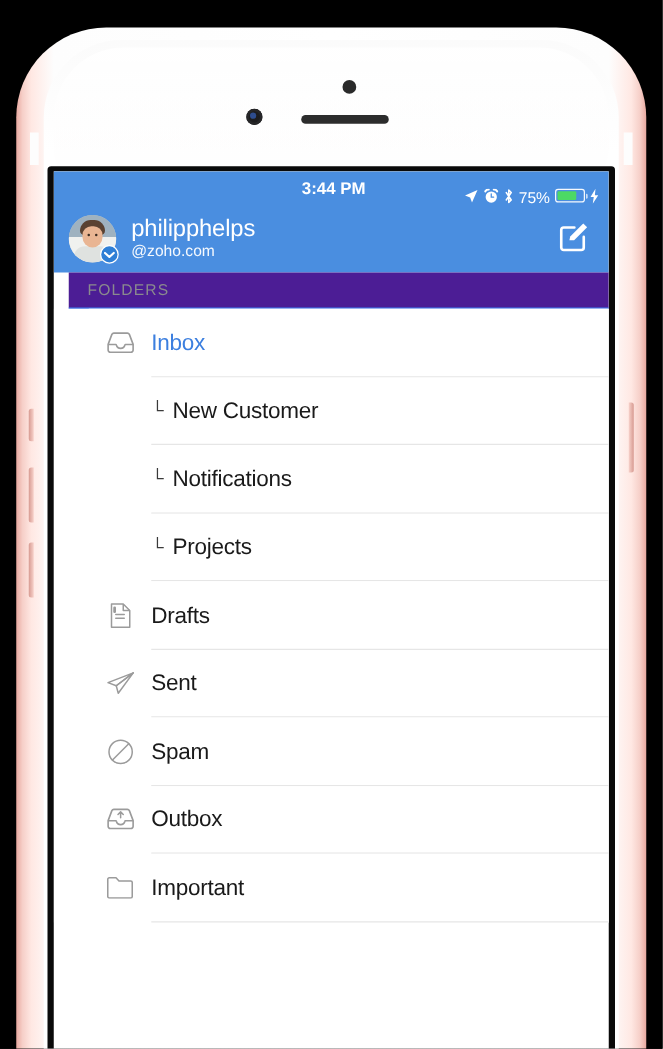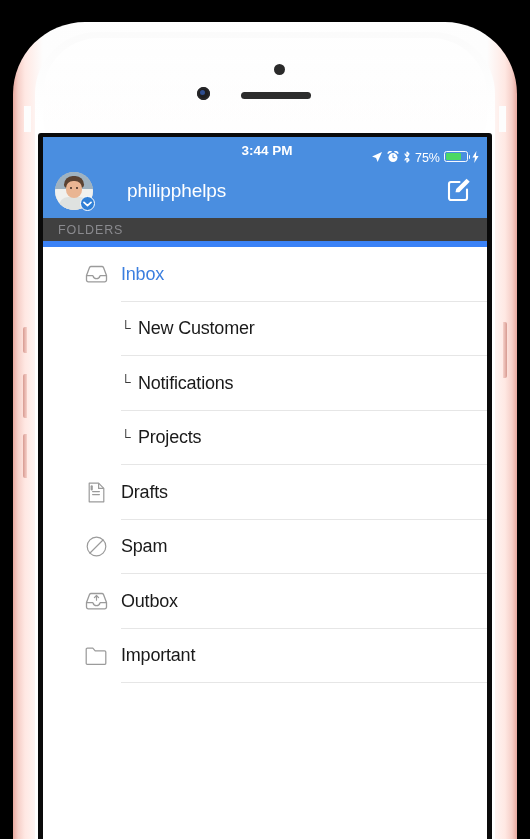--- a/index.html
+++ b/index.html
@@ -206,21 +206,20 @@
   }
 
   
   .app-header {
     background: #4a8ee0;
     height: 54px;
     display: flex;
     align-items: center;
     padding: 0 10px 0 12px;
     box-sizing: border-box;
-    gap: 22px;
   }
   .avatar-wrap { position: relative; width: 38px; height: 38px; flex: 0 0 auto; }
   .avatar {
     width: 38px; height: 38px;
     border-radius: 50%;
     overflow: hidden;
     background: #b9c6cf;
     position: relative;
   }
   .avatar .face-bg {
@@ -294,27 +293,28 @@
     width: 34px; height: 34px;
     flex: 0 0 auto;
     display: flex;
     align-items: center;
     justify-content: center;
     cursor: pointer;
   }
 
   
   .section-header {
-    background: #404040;
-    border-bottom: 6px solid #3b82f6;
+    background: #4c1d95;
+    border-bottom: 1px solid #3b82f6;
     height: 29px;
     display: flex;
     align-items: center;
     padding-left: 15px;
     box-sizing: border-box;
+    margin-left: 12px;
   }
   .section-header span {
     font-size: 12.5px;
     color: #8a8a8e;
     letter-spacing: 0.9px;
   }
 
   .folder-list { background: #ffffff; }
   .folder-row {
     height: 54.5px;
@@ -432,20 +432,21 @@
           </div>
           <div class="avatar-badge">
             <svg width="9" height="6" viewBox="0 0 9 6">
               <path d="M1 1.4 L4.5 4.6 L8 1.4" stroke="#fff" stroke-width="1.7" fill="none" stroke-linecap="round" stroke-linejoin="round"></path>
             </svg>
           </div>
         </div>
 
         <div class="account-text">
           <span class="account-name">philipphelps</span>
+          <span class="account-domain">@zoho.com</span>
         </div>
 
         <div class="compose-btn">
           <span>
             <svg width="28" height="28" viewBox="0 0 28 28">
               <path d="M21 14.5 L21 23 A2 2 0 0 1 19 25 L5 25 A2 2 0 0 1 3 23 L3 9 A2 2 0 0 1 5 7 L13.5 7" stroke="#fff" stroke-width="2.1" fill="none" stroke-linecap="round"></path>
               <path d="M9.5 17.2 L10.2 14.1 L20.6 3.7 L23.7 6.8 L13.3 17.2 Z" fill="#fff"></path>
             </svg>
           </span>
         </div>
@@ -497,20 +498,29 @@
               <path d="M1.2 1.2 L10.6 1.2 L15.8 6.4 L15.8 19.8 L1.2 19.8 Z" stroke="#9b9b9b" stroke-width="1.2" fill="none" stroke-linejoin="round"></path>
               <path d="M10.6 1.2 L10.6 6.4 L15.8 6.4" stroke="#9b9b9b" stroke-width="1.2" fill="none" stroke-linejoin="round"></path>
               <path d="M4.6 9.6 L11.4 9.6 M4.6 12.6 L11.4 12.6" stroke="#9b9b9b" stroke-width="1.2" stroke-linecap="round"></path>
               <rect x="2.6" y="3.2" width="2.2" height="5.2" rx="1" fill="#9b9b9b"></rect>
             </svg>
           </span>
           <span class="folder-label">Drafts</span>
         </div>
 
 
+        <div class="folder-row">
+          <span class="folder-icon">
+            <svg width="23" height="20" viewBox="0 0 23 20">
+              <path d="M21.6 1.3 L1.4 9.1 L8.0 11.6 L21.6 1.3 Z" stroke="#9b9b9b" stroke-width="1.2" fill="none" stroke-linejoin="round"></path>
+              <path d="M8.0 11.6 L21.6 1.3 L9.6 17.6 L8.0 11.6 Z" stroke="#9b9b9b" stroke-width="1.2" fill="none" stroke-linejoin="round"></path>
+            </svg>
+          </span>
+          <span class="folder-label">Sent</span>
+        </div>
 
         <div class="folder-row">
           <span class="folder-icon">
             <svg width="21" height="21" viewBox="0 0 21 21">
               <circle cx="10.5" cy="10.5" r="9.3" stroke="#9b9b9b" stroke-width="1.2" fill="none"></circle>
               <path d="M4.0 17.0 L17.0 4.0" stroke="#9b9b9b" stroke-width="1.2" stroke-linecap="round"></path>
             </svg>
           </span>
           <span class="folder-label">Spam</span>
         </div>

